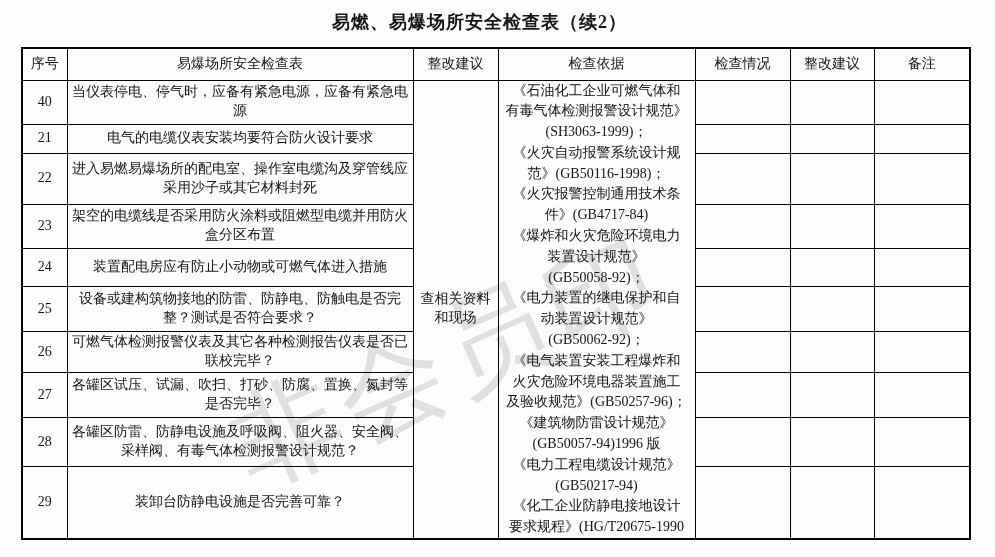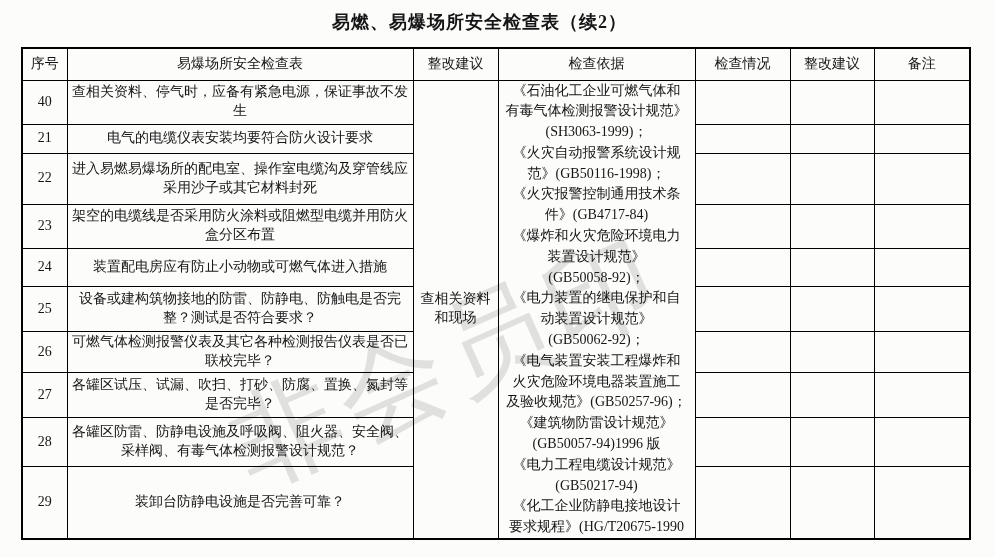--- a/index.html
+++ b/index.html
@@ -95,21 +95,21 @@
       <th>整改建议</th>
       <th>检查依据</th>
       <th>检查情况</th>
       <th>整改建议</th>
       <th>备注</th>
     </tr>
   </thead>
   <tbody>
     <tr style="height:44px;">
       <td class="no-cell">40</td>
-      <td class="content-cell">查相关资料、停气时，应备有紧急电源，保证事故不发生</td>
+      <td class="content-cell">当仪表停电、停气时，应备有紧急电源，应备有紧急电源</td>
       <td class="method-cell" rowspan="10">
         <div>查相关资料</div>
         <div>和现场</div>
       </td>
       <td class="basis-cell" rowspan="10">
         <div class="basis-line">《石油化工企业可燃气体和</div>
         <div class="basis-line">有毒气体检测报警设计规范》</div>
         <div class="basis-line">(SH3063-1999)；</div>
         <div class="basis-line">《火灾自动报警系统设计规</div>
         <div class="basis-line">范》(GB50116-1998)；</div>

